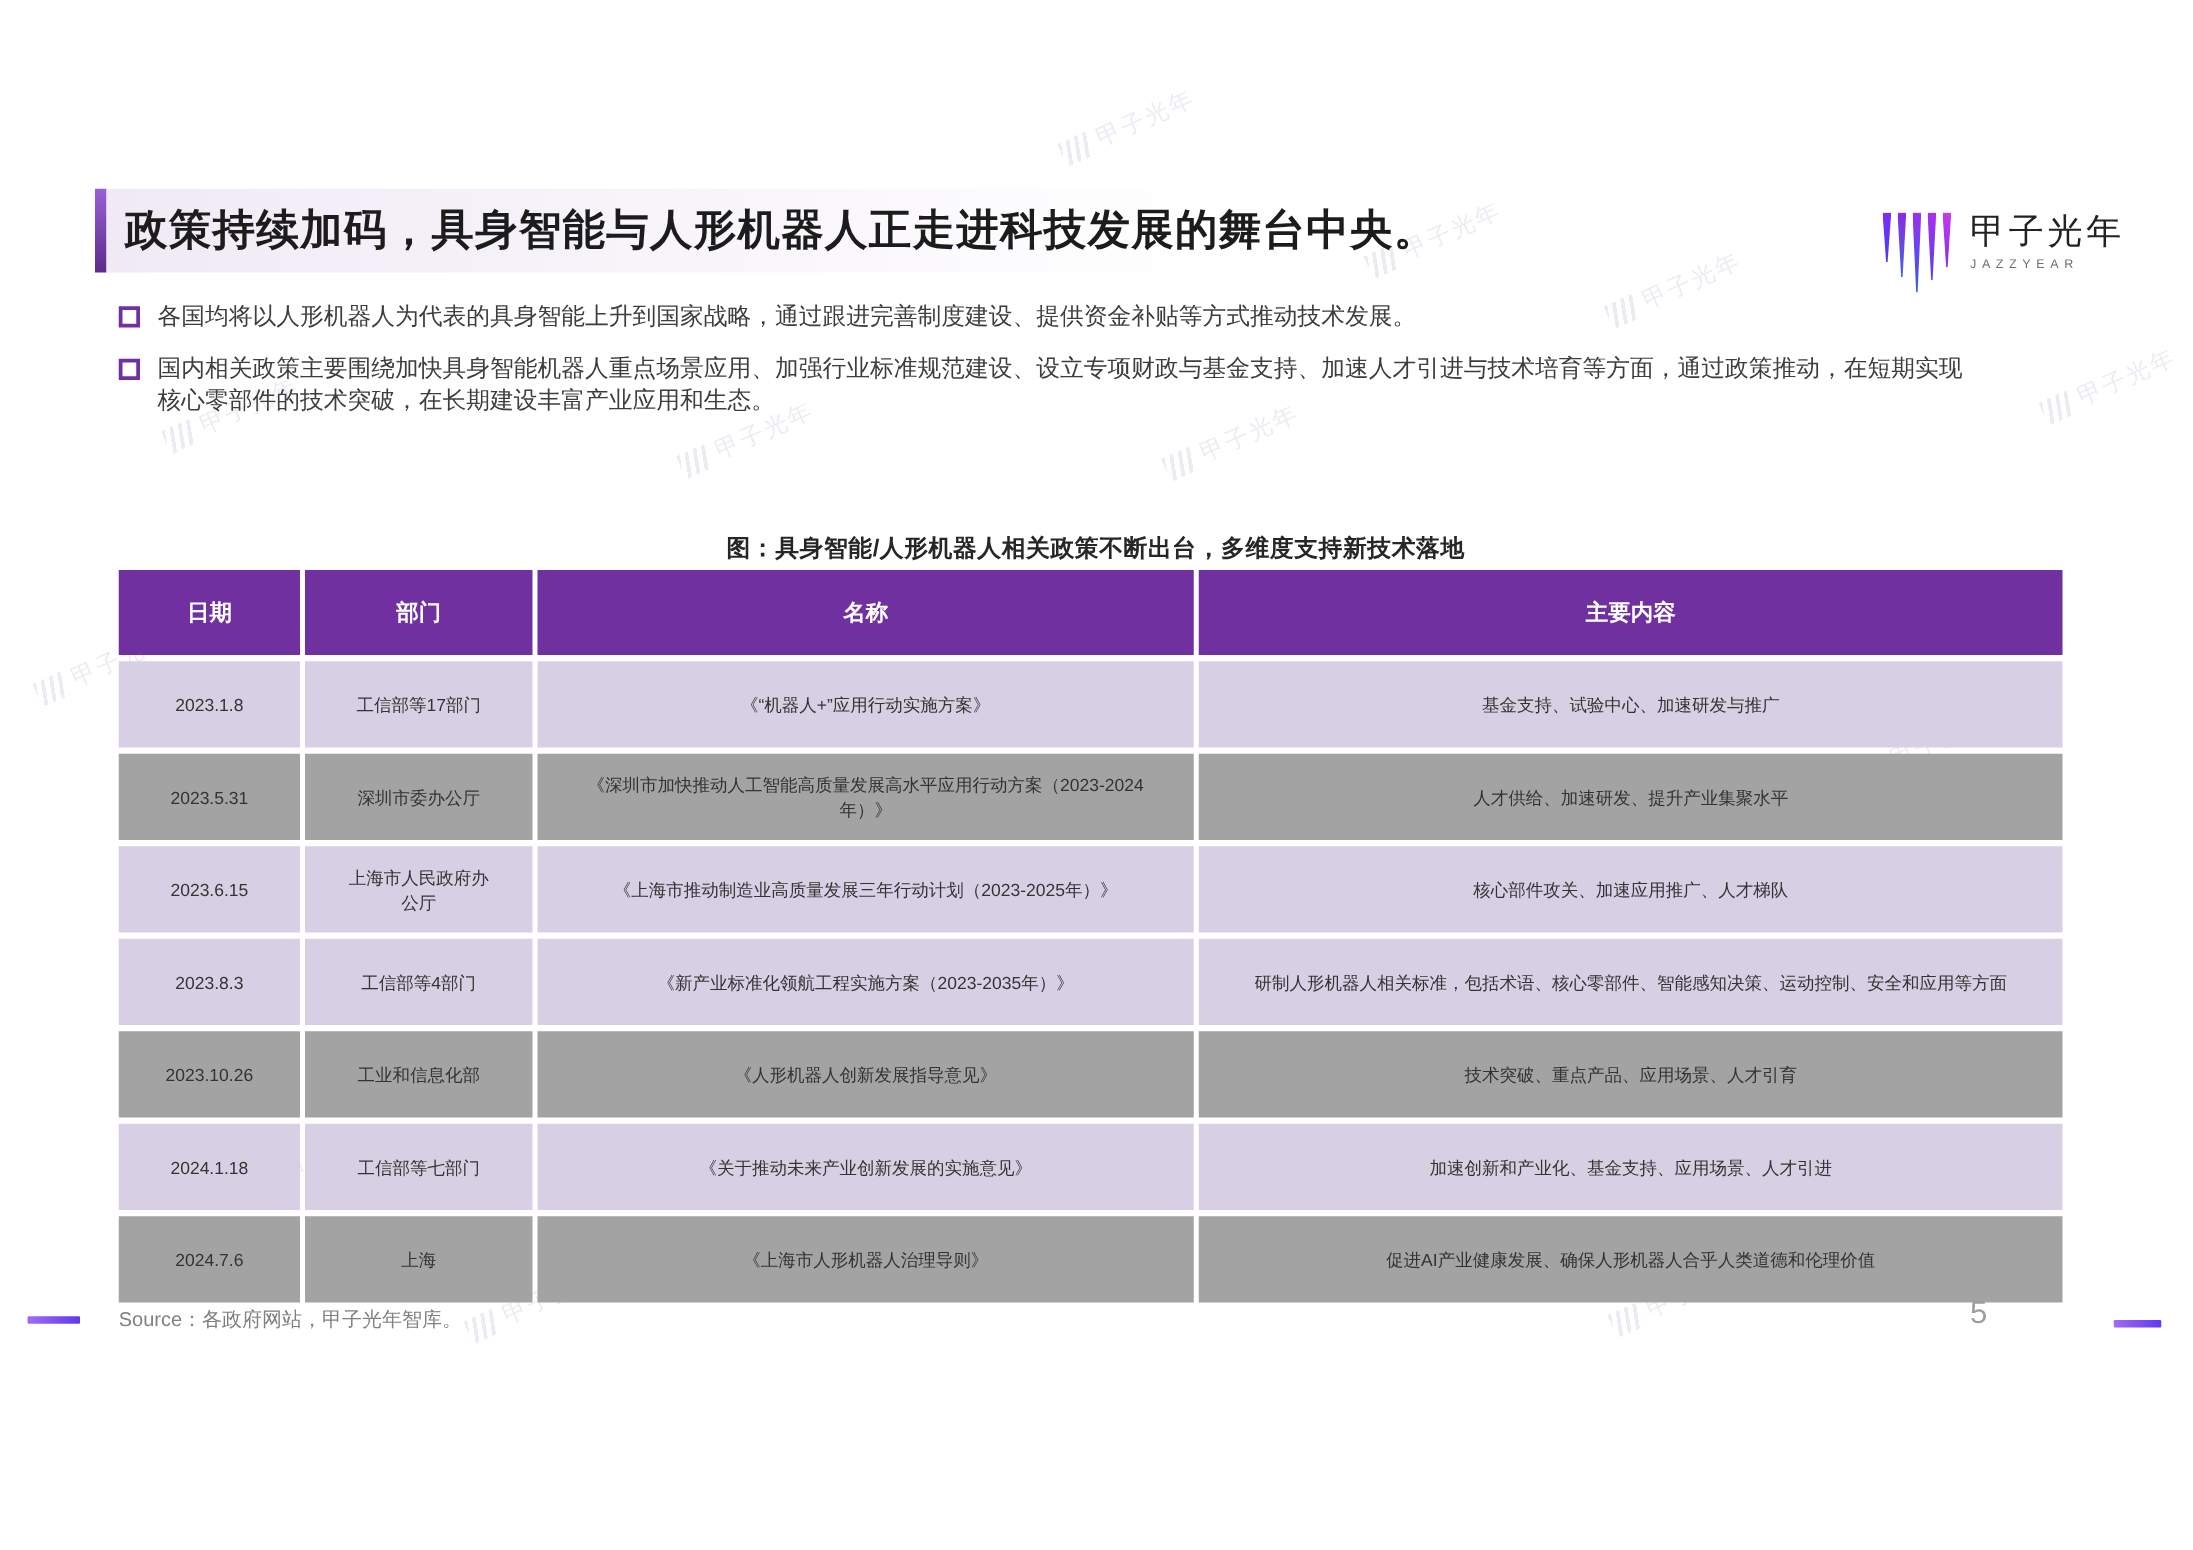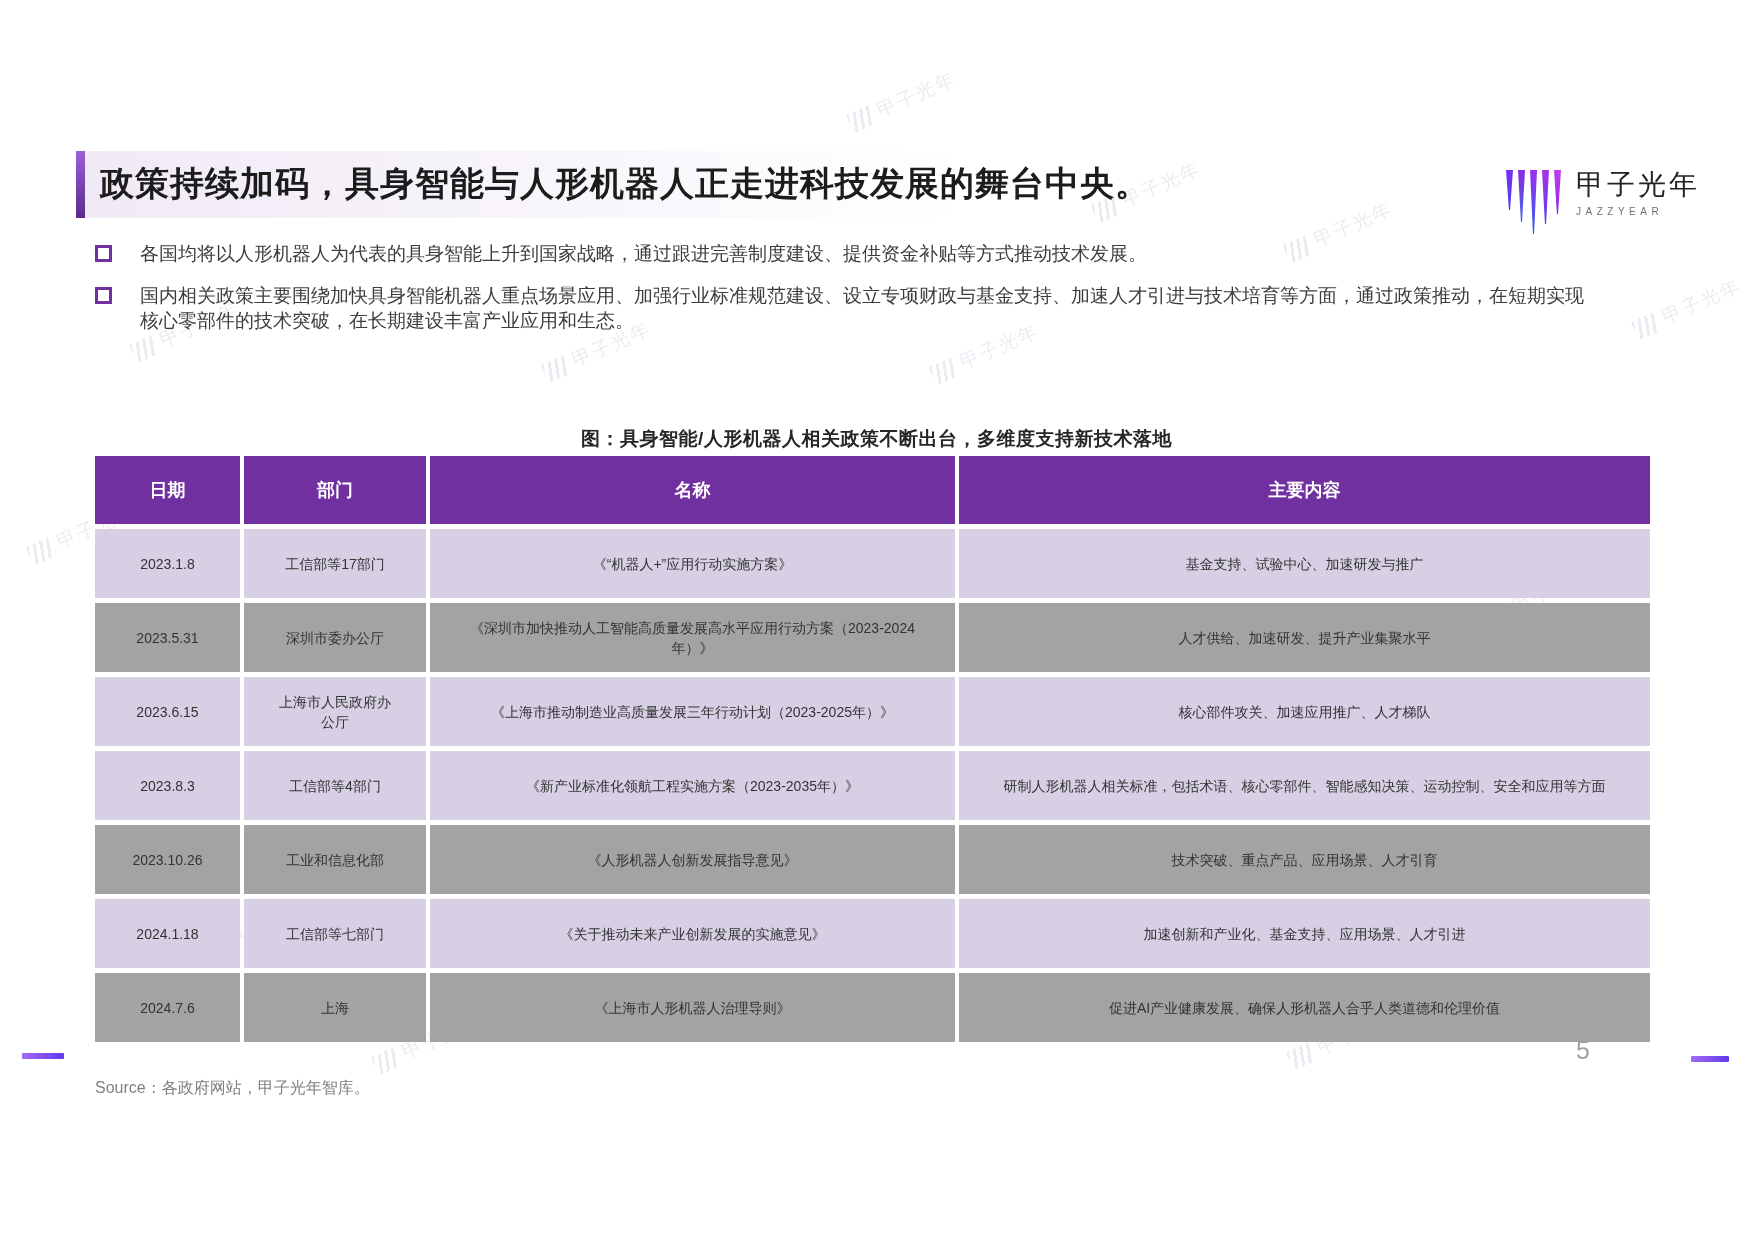--- a/index.html
+++ b/index.html
@@ -25,38 +25,38 @@
   .logo-bars{display:flex;gap:5px;align-items:flex-start;}
   .logo-bars i{display:block;width:7px;clip-path:polygon(0 0,100% 0,58% 100%,42% 100%);}
   .lb1{height:40px;background:linear-gradient(180deg,#7b2ff7,#4a3df0);}
   .lb2{height:52px;background:linear-gradient(180deg,#8a2be2,#4169e1);}
   .lb3{height:64px;background:linear-gradient(180deg,#9b30f0,#2f5cf0);}
   .lb4{height:54px;background:linear-gradient(180deg,#a832e8,#5a3df0);}
   .lb5{height:44px;background:linear-gradient(180deg,#c33bf0,#8a2be2);}
   .logo-zh{font-size:28px;color:#222;font-weight:500;letter-spacing:3px;line-height:30px;}
   .logo-en{font-size:10px;color:#6f6f6f;letter-spacing:4.5px;margin-top:6px;}
   
-  .bullet{position:absolute;left:95px;display:flex;gap:28px;width:1490px;}
+  .bullet{position:absolute;left:95px;display:flex;gap:14px;width:1490px;}
   .bullet-marker{flex:0 0 auto;width:11px;height:11px;border:3px solid #7030A0;margin-top:4px;}
   .bullet-text{font-size:19px;color:#3d3d3d;line-height:25px;}
   .b1{top:241px;} .b2{top:283px;}
   
   .fig-caption{position:absolute;left:95px;top:426px;width:1563px;text-align:center;
       font-size:19px;font-weight:700;color:#262626;letter-spacing:0.5px;}
   
   .policy-table{position:absolute;left:91px;top:451px;border-collapse:separate;
       border-spacing:4px 5px;table-layout:fixed;}
   .policy-table th{background:#7030A0;color:#ffffff;font-size:18px;font-weight:700;
       height:42px;text-align:center;padding:13px 6px;}
   .policy-table td{font-size:14px;color:#333333;text-align:center;height:61px;
       padding:4px 30px;line-height:20px;}
   .row-odd td{background:#D7D0E5;}
   .row-even td{background:#a3a3a3;}
   
-  .source-note{position:absolute;left:95px;top:1046px;font-size:16px;color:#808080;margin-top:32px;}
+  .source-note{position:absolute;left:95px;top:1046px;font-size:16px;color:#808080;}
   .page-number{position:absolute;left:1576px;top:1036px;font-size:25px;color:#9e9e9e;}
   .decor-bar{position:absolute;height:6px;border-radius:1px;
       background:linear-gradient(90deg,#a36bf5,#6039ee);}
   .decor-left{left:22px;top:1053px;width:42px;}
   .decor-right{left:1691px;top:1056px;width:38px;}
 </style>
 </head>
 <body>
 
 <div class="slide">

